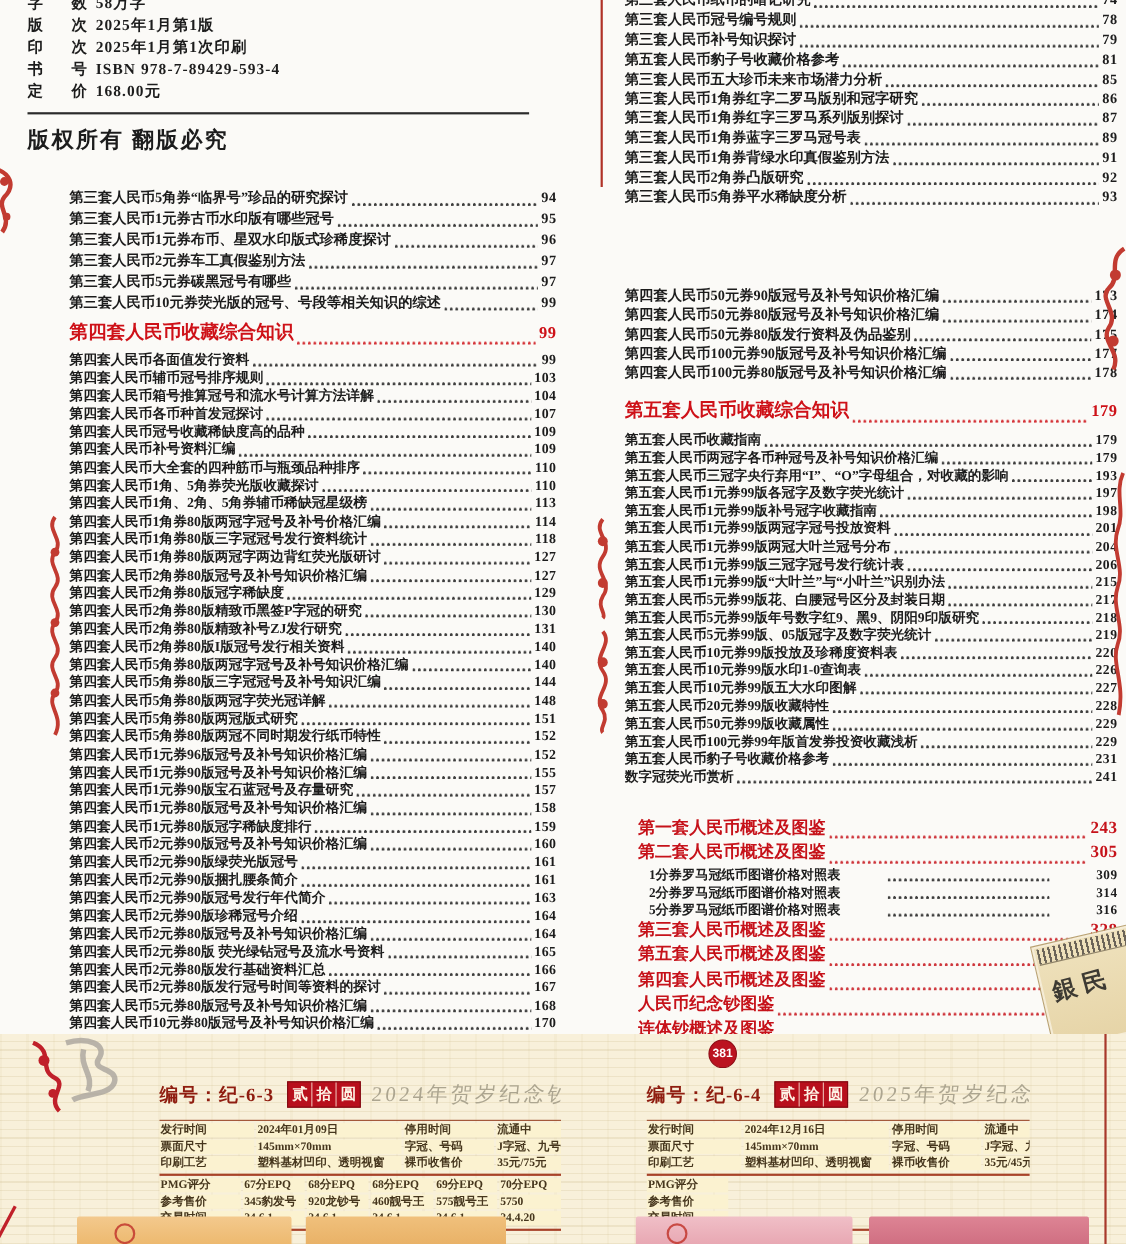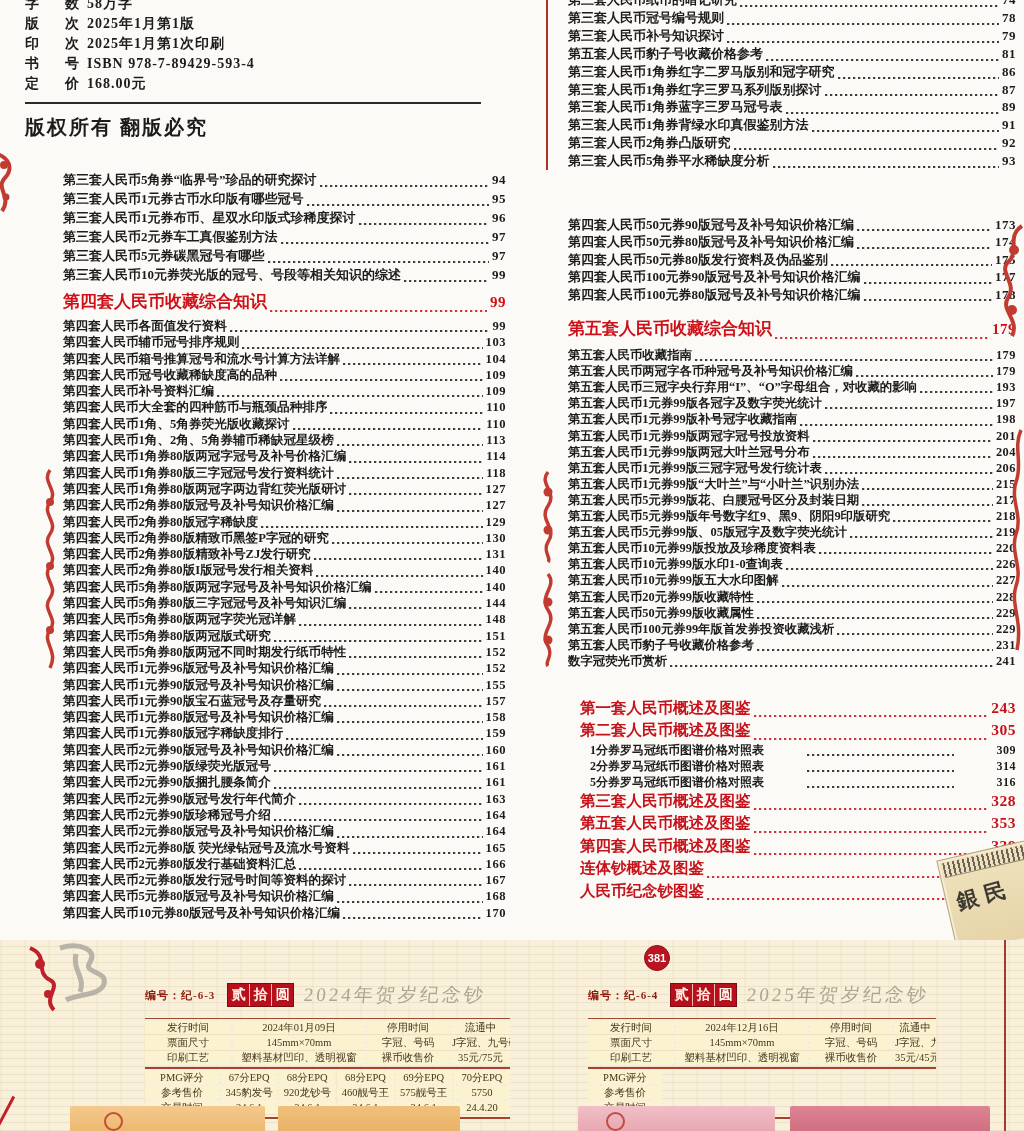--- a/index.html
+++ b/index.html
@@ -24,21 +24,21 @@
   .toc-title{white-space:nowrap;overflow:hidden;flex:0 1 auto;}
   .toc-dots{flex:1 1 10px;min-width:8px;height:9px;margin:0 3px;align-self:flex-end;
     background-image:radial-gradient(circle at 1.2px 6px, currentColor 1.1px, transparent 1.5px);
     background-size:5px 9px;background-repeat:repeat-x;opacity:.85;}
   .toc-page{flex:none;font-weight:700;letter-spacing:.5px;}
 
   .g-left1 .toc-row{line-height:19px;font-size:13px;}
   .g-left2 .toc-row{line-height:16.3px;font-size:12.6px;}
   .g-r1 .toc-row{line-height:17.9px;font-size:13px;}
   .g-r1 .clipped{margin-top:-9px;}
-  .g-r2{margin-top:46px;}
+  .g-r2{margin-top:72px;}
   .g-r2 .toc-row{line-height:17.4px;font-size:13px;}
   .g-r3 .toc-row{line-height:16.1px;font-size:12.4px;text-align:center;}
   .toc-heading{color:#ce1118;font-size:17px;line-height:24px;margin:6px 0 4px 0;}
   .toc-heading .toc-page{font-size:15px;}
   #toc-right .toc-heading{margin:14px 0 6px 0;}
   .g-chapters{margin-top:28px;}
   .g-chapters .toc-row.chapter{color:#c6121a;font-size:15.5px;line-height:22.5px;margin-left:12px;}
   .g-chapters .toc-row.sub{color:#1c1c1c;font-size:12px;line-height:16px;padding-left:22px;gap:40px;}
 
   
@@ -57,35 +57,35 @@
     background-image:
       repeating-linear-gradient(0deg, rgba(193,173,120,.20) 0 1px, transparent 1px 8px),
       repeating-linear-gradient(90deg, rgba(214,198,152,.12) 0 2px, transparent 2px 24px);}
   .badge{position:absolute;left:644px;top:5px;width:24px;height:24px;border-radius:50%;
     background:#bb1320;border:1.5px solid #8e0d16;color:#fff;font-size:11px;font-weight:700;
     display:flex;align-items:center;justify-content:center;font-family:"Liberation Sans",sans-serif;}
   .right-rule{position:absolute;left:1004px;top:0;width:2px;height:191px;background:#a8392c;}
 
   .spec-panel{position:absolute;top:38px;width:365px;}
   .panel-head{display:flex;align-items:center;height:34px;}
-  .code{font-size:11px;font-weight:700;color:#8f1d10;letter-spacing:1px;flex:none;}
+  .code{font-size:17px;font-weight:700;color:#8f1d10;letter-spacing:1px;flex:none;}
   .denom{display:flex;margin:0 10px 0 12px;background:#b80f1c;border:1px solid #7e0a12;flex:none;}
   .denom span{width:21px;height:22px;display:flex;align-items:center;justify-content:center;
     color:#fdf2e4;font-size:14px;font-weight:700;border-left:1px solid rgba(255,245,230,.75);}
   .denom span:first-child{border-left:none;}
   .hollow-title{font-size:19px;font-weight:400;color:#aca590;letter-spacing:3px;
     transform:skewX(-6deg);white-space:nowrap;overflow:hidden;}
 
   .spec-table{margin-top:6px;border-top:1.5px solid #9c4a2b;padding-top:2px;}
   .tpart.top{border-bottom:2px solid #a8432a;padding-bottom:1px;}
   .tpart.bottom{border-bottom:2px solid #a8432a;padding-bottom:1px;padding-top:2px;}
   .trow4{display:grid;grid-template-columns:86px 132px 82px 1fr;gap:2px;margin-bottom:2px;}
   .trow6{display:grid;grid-template-columns:74px repeat(5,1fr);gap:2px;margin-bottom:2px;}
-  .tcell{background:#fbf2d0;color:#46361d;font-size:10.5px;font-weight:400;line-height:13px;
-    text-align:center;white-space:nowrap;overflow:hidden;padding:0 1px;}
+  .tcell{background:#fbf2d0;color:#46361d;font-size:10.5px;font-weight:700;line-height:13px;
+    white-space:nowrap;overflow:hidden;padding:0 1px;}
   .tcell.empty{background:transparent;}
 
   .note-img{position:absolute;top:166px;height:25px;border-radius:2px 2px 0 0;}
   .seal{position:absolute;top:6px;width:15px;height:15px;border-radius:50%;
     border:2.5px solid #c2372e;opacity:.85;}
 
   .diag-line{position:absolute;left:2px;top:154px;width:3px;height:44px;background:#c0202a;
     transform:rotate(28deg);}
 
   svg{display:block;}
@@ -175,20 +175,25 @@
           <span class="toc-title">第四套人民币辅币冠号排序规则</span>
           <span class="toc-dots"></span>
           <span class="toc-page">103</span>
         </div>
         <div class="toc-row">
           <span class="toc-title">第四套人民币箱号推算冠号和流水号计算方法详解</span>
           <span class="toc-dots"></span>
           <span class="toc-page">104</span>
         </div>
         <div class="toc-row">
+          <span class="toc-title">第四套人民币各币种首发冠探讨</span>
+          <span class="toc-dots"></span>
+          <span class="toc-page">107</span>
+        </div>
+        <div class="toc-row">
           <span class="toc-title">第四套人民币冠号收藏稀缺度高的品种</span>
           <span class="toc-dots"></span>
           <span class="toc-page">109</span>
         </div>
         <div class="toc-row">
           <span class="toc-title">第四套人民币补号资料汇编</span>
           <span class="toc-dots"></span>
           <span class="toc-page">109</span>
         </div>
         <div class="toc-row">
@@ -369,20 +374,25 @@
         </div>
         <div class="toc-row">
           <span class="toc-title">第三套人民币补号知识探讨</span>
           <span class="toc-dots"></span>
           <span class="toc-page">79</span>
         </div>
         <div class="toc-row">
           <span class="toc-title">第五套人民币豹子号收藏价格参考</span>
           <span class="toc-dots"></span>
           <span class="toc-page">81</span>
+        </div>
+        <div class="toc-row">
+          <span class="toc-title">第三套人民币五大珍币未来市场潜力分析</span>
+          <span class="toc-dots"></span>
+          <span class="toc-page">85</span>
         </div>
         <div class="toc-row">
           <span class="toc-title">第三套人民币1角券红字二罗马版别和冠字研究</span>
           <span class="toc-dots"></span>
           <span class="toc-page">86</span>
         </div>
         <div class="toc-row">
           <span class="toc-title">第三套人民币1角券红字三罗马系列版别探讨</span>
           <span class="toc-dots"></span>
           <span class="toc-page">87</span>
@@ -580,28 +590,28 @@
           <span class="toc-title">第五套人民币概述及图鉴</span>
           <span class="toc-dots"></span>
           <span class="toc-page">353</span>
         </div>
         <div class="toc-row chapter">
           <span class="toc-title">第四套人民币概述及图鉴</span>
           <span class="toc-dots"></span>
           <span class="toc-page">338</span>
         </div>
         <div class="toc-row chapter">
+          <span class="toc-title">人民币纪念钞图鉴</span>
+          <span class="toc-dots"></span>
+          <span class="toc-page">371</span>
+        </div>
+        <div class="toc-row chapter">
           <span class="toc-title">连体钞概述及图鉴</span>
           <span class="toc-dots"></span>
           <span class="toc-page">381</span>
-        </div>
-        <div class="toc-row chapter">
-          <span class="toc-title">人民币纪念钞图鉴</span>
-          <span class="toc-dots"></span>
-          <span class="toc-page">371</span>
         </div>
       </div>
   </div>
 
   <div class="orn" style="left:0;top:145px">
     <svg width="18" height="74" viewBox="0 0 18 74">
       <path d="M-6 8 C10 12 14 24 4 34 C-4 44 12 52 2 66" stroke="#c23b31" stroke-width="4" fill="none"></path>
       <circle cx="4" cy="20" r="4" fill="#c23b31"></circle>
         <circle cx="6" cy="52" r="3.5" fill="#c23b31"></circle>
     </svg>

